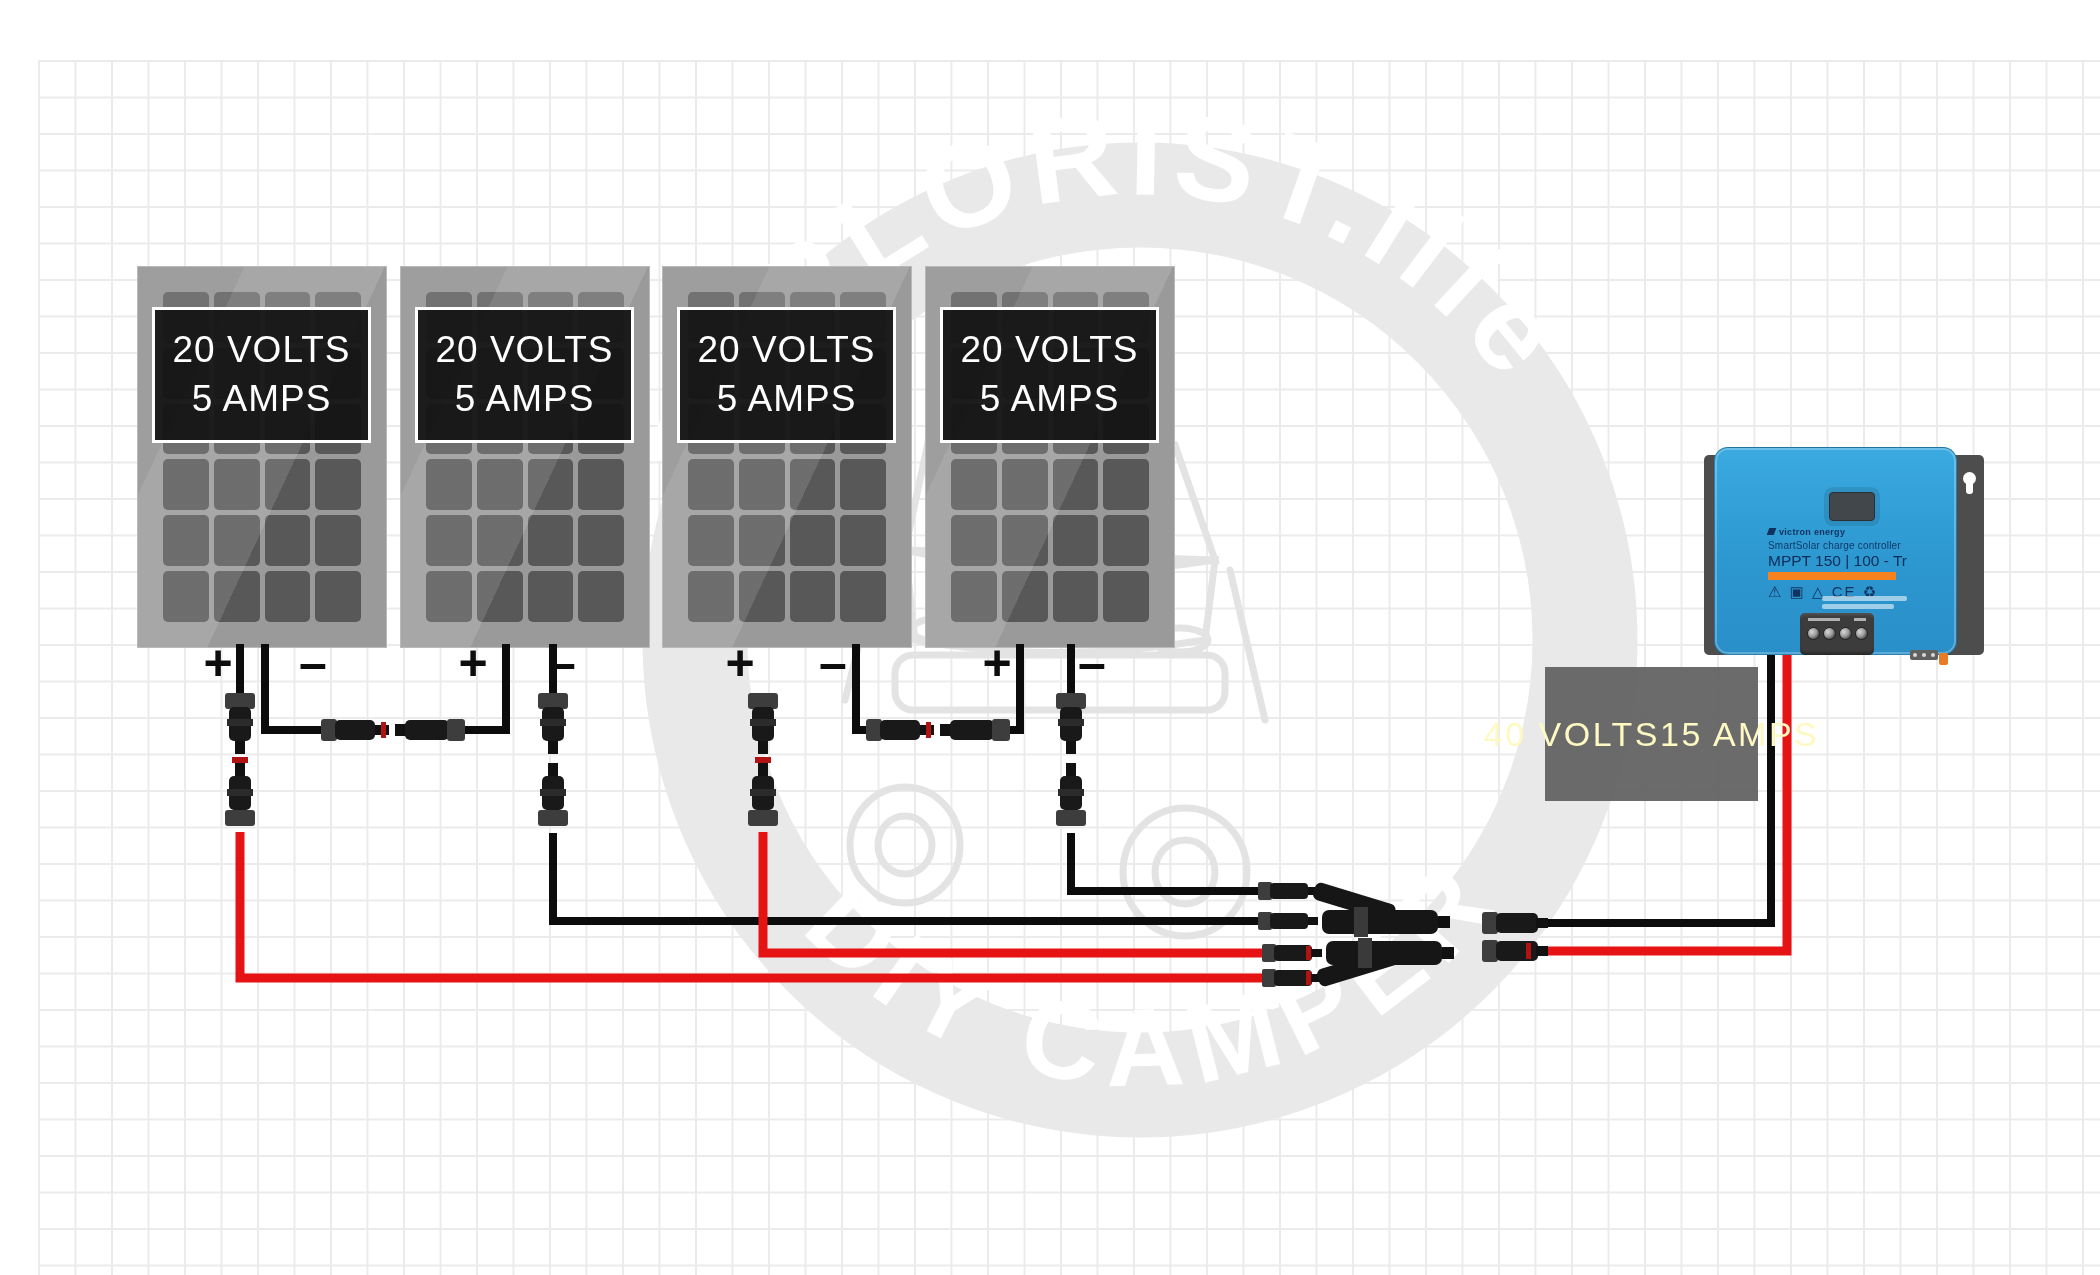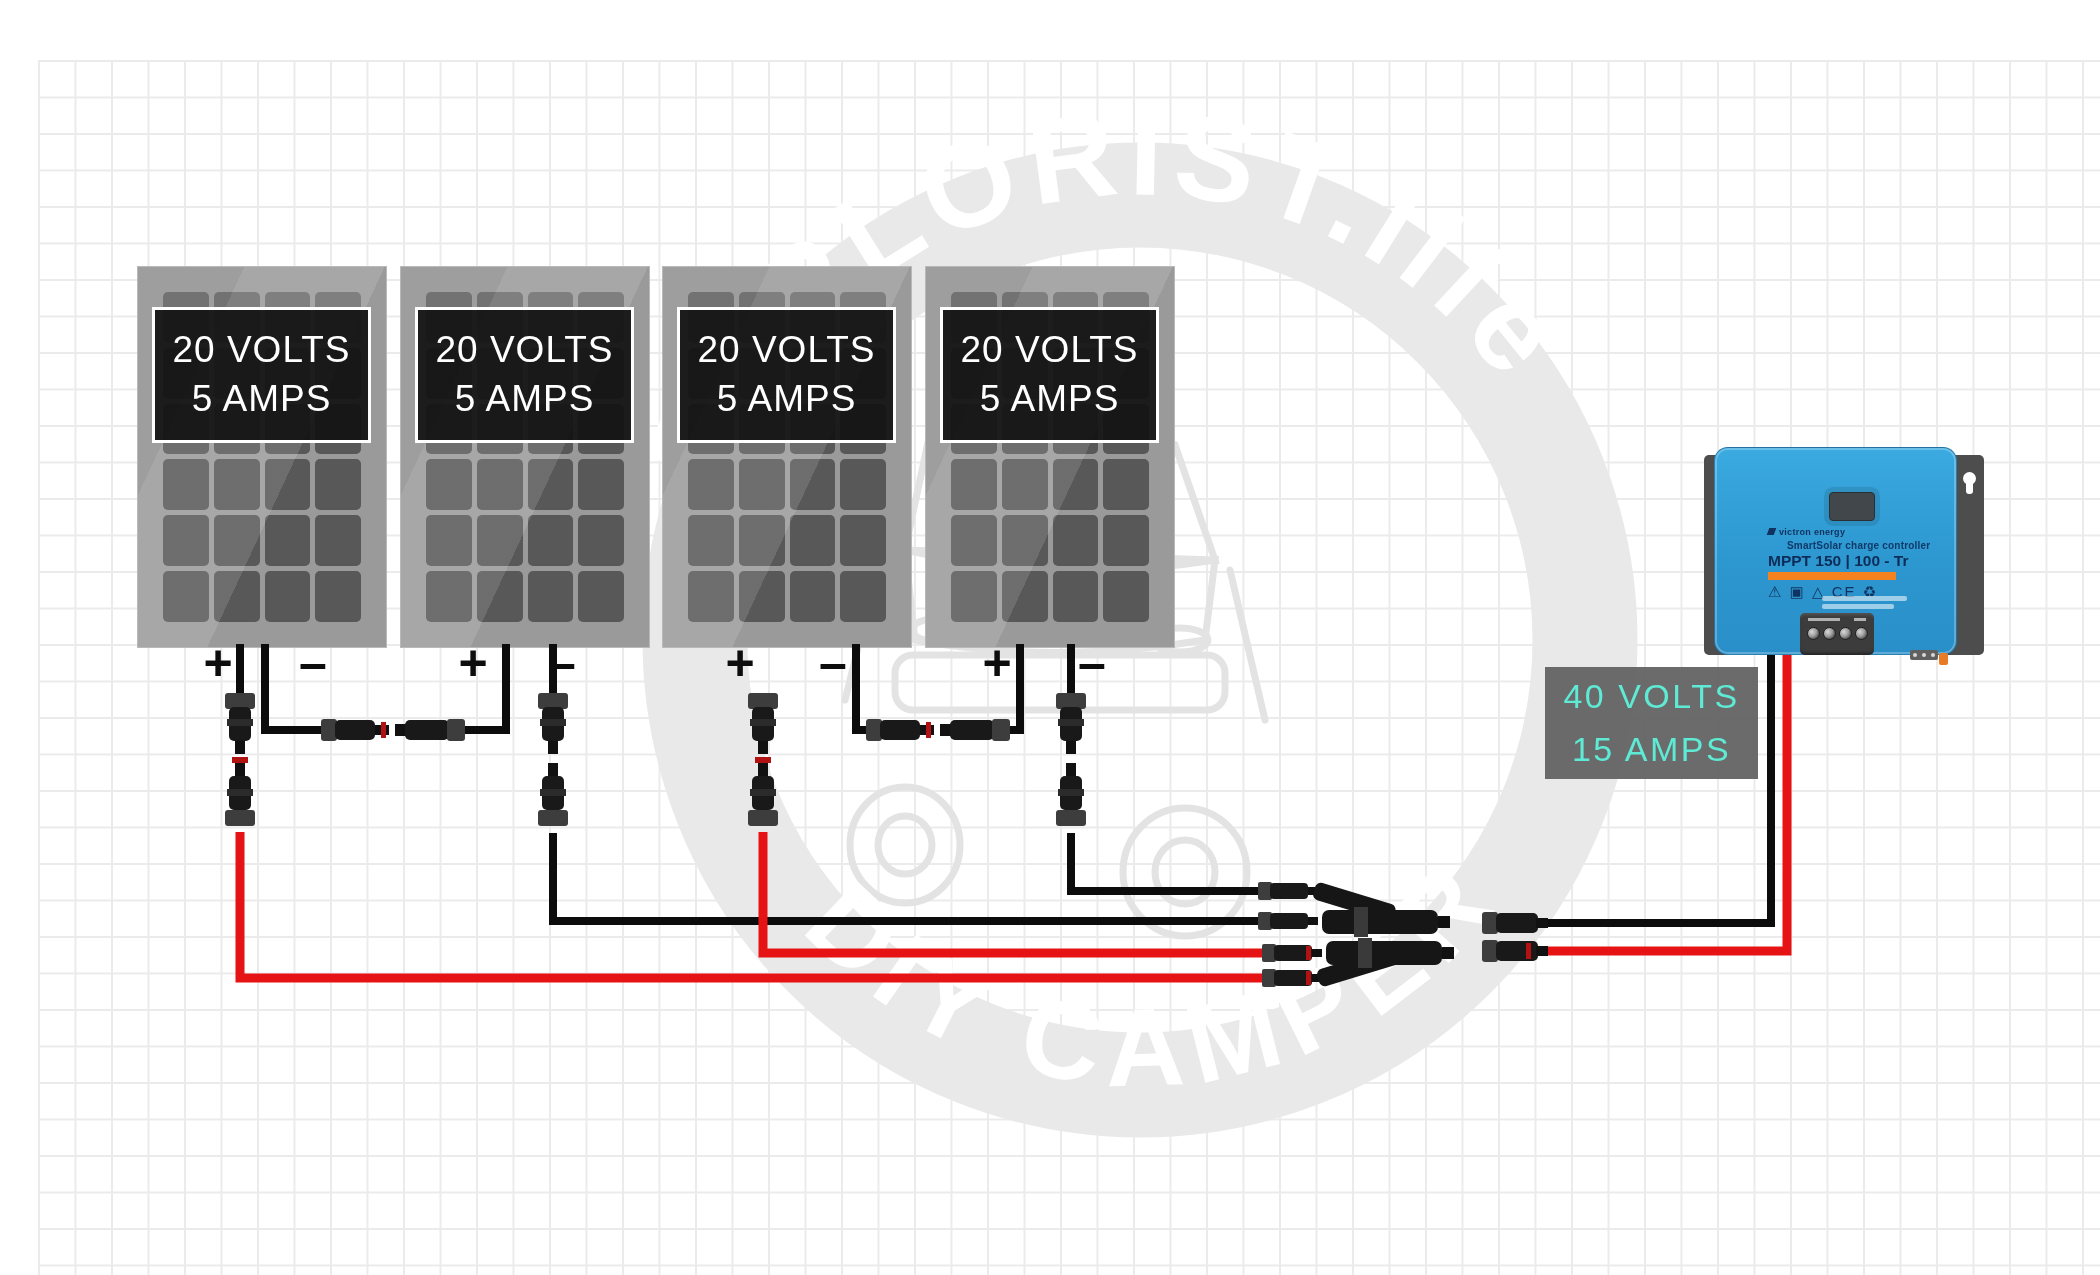--- a/index.html
+++ b/index.html
@@ -41,44 +41,44 @@
     color:#ffffff;display:flex;flex-direction:column;align-items:center;justify-content:center;
     font-size:37px;letter-spacing:1px;line-height:1.32;white-space:nowrap;
   }
   
   .term{
     position:absolute;z-index:5;transform:translate(-50%,-50%);
     font-size:50px;font-weight:700;color:#0d0d0d;line-height:1;
   }
   
   .output-box{
-    position:absolute;left:1545px;top:667px;width:213px;height:112px;z-index:6;
-    background:rgba(99,99,99,0.95);color:#5eead4;
-    display:flex;flex-direction:column;align-items:center;justify-content:center;
+    position:absolute;left:1545px;top:667px;width:213px;height:134px;z-index:6;
+    background:rgba(99,99,99,0.95);color:#fef9c3;
+    display:flex;flex-direction:row;align-items:center;justify-content:center;
     font-size:34px;letter-spacing:2.5px;line-height:1.55;white-space:nowrap;
   }
   
   .controller{position:absolute;left:1702px;top:441px;width:285px;height:222px;z-index:6;}
   .cc-plate{position:absolute;left:2px;top:14px;width:280px;height:200px;background:#4d4d4d;border-radius:5px;}
   .keyhole{position:absolute;width:13px;height:13px;border-radius:50%;background:#ffffff;}
   .keyhole:after{content:"";position:absolute;left:3px;top:9px;width:7px;height:13px;background:#ffffff;border-radius:0 0 3px 3px;}
   .cc-body{
     position:absolute;left:12px;top:6px;width:243px;height:208px;border-radius:14px;
     background:linear-gradient(180deg,#3aaae0 0%,#2d97d0 55%,#2a8fc8 100%);
     box-shadow:inset 0 0 0 2px rgba(255,255,255,0.25);
     border:1px solid rgba(16,56,88,0.35);box-sizing:border-box;
   }
   .cc-display{
     position:absolute;left:114px;top:44px;width:44px;height:27px;border-radius:4px;
     background:#42474b;border:1px solid #2b2f33;box-shadow:0 0 0 5px rgba(0,0,0,0.10);
   }
   .cc-brand{position:absolute;left:66px;top:86px;font-size:9px;font-weight:700;color:#10325e;letter-spacing:0.3px;}
   .cc-brand:before{content:"";display:inline-block;width:7px;height:7px;background:#10325e;transform:skewX(-20deg);margin-right:4px;}
-  .cc-product{position:absolute;left:66px;top:99px;font-size:10px;color:#0f3a68;letter-spacing:0.2px;font-weight:700;margin-left:19px;}
-  .cc-model{position:absolute;left:66px;top:111px;font-size:15.5px;font-weight:700;color:#0d2d58;white-space:nowrap;}
+  .cc-product{position:absolute;left:66px;top:99px;font-size:10px;color:#0f3a68;letter-spacing:0.2px;font-weight:400;}
+  .cc-model{position:absolute;left:66px;top:111px;font-size:15.5px;font-weight:400;color:#0d2d58;white-space:nowrap;}
   .cc-orange{position:absolute;left:66px;top:131px;width:128px;height:8px;background:#f5821f;}
   .cc-certs{position:absolute;left:66px;top:142px;font-size:15px;color:#11335f;letter-spacing:2px;}
   .cc-specbar{position:absolute;height:5px;background:rgba(255,255,255,0.55);border-radius:2px;}
   .cc-terms{
     position:absolute;left:98px;top:172px;width:74px;height:42px;background:#3c3c3c;border-radius:5px;
     box-shadow:inset 0 2px 3px rgba(255,255,255,0.12), inset 0 -2px 3px rgba(0,0,0,0.4);
   }
   .cc-terms .tlabel{position:absolute;top:5px;left:8px;width:32px;height:3px;background:rgba(255,255,255,0.6);}
   .cc-terms .tlabel2{position:absolute;top:5px;right:8px;width:12px;height:3px;background:rgba(255,255,255,0.6);}
   .cc-terms .screws{position:absolute;left:0;right:0;top:14px;display:flex;justify-content:space-around;padding:0 5px;}

